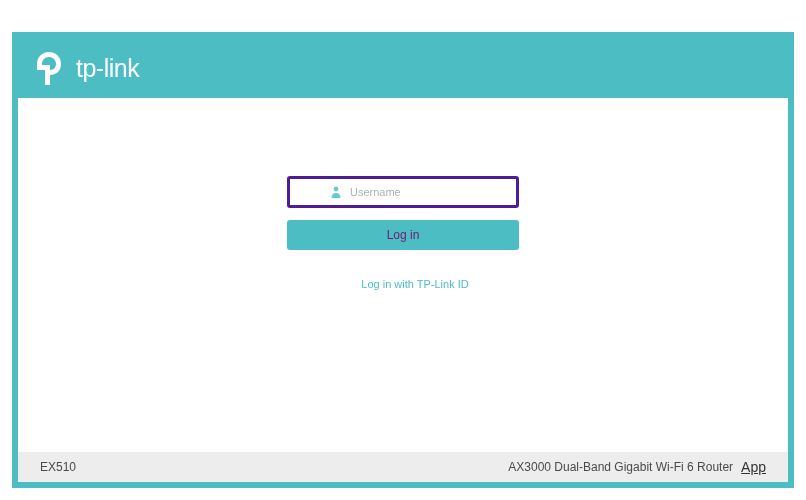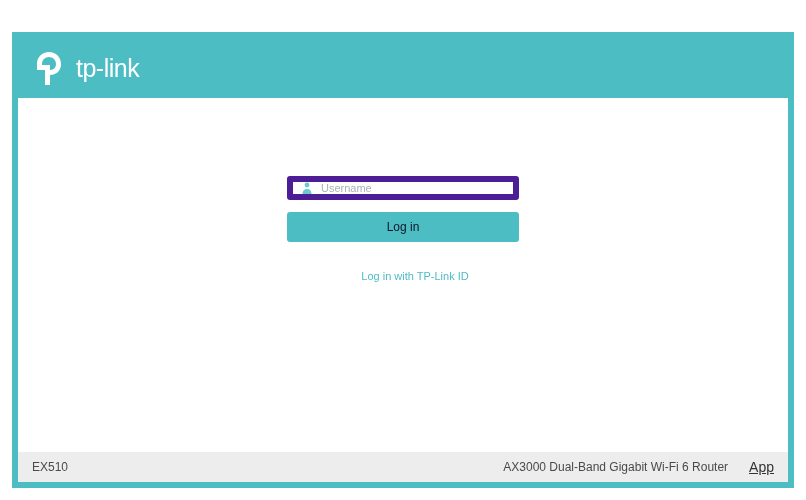--- a/index.html
+++ b/index.html
@@ -59,27 +59,28 @@
       letter-spacing: -0.5px;
     }
     .login-area {
       padding-top: 78px;
       display: flex;
       flex-direction: column;
       align-items: center;
     }
     .input-group {
       width: 232px;
-      height: 24px;
-      border: 6px solid #4c1d95;
+      height: 32px;
+      border: 3px solid #4c1d95;
       border-radius: 3px;
       display: flex;
       align-items: center;
       margin-bottom: 10px;
       background: #fff;
+      padding-left: 32px;
     }
     .input-icon {
       width: 28px;
       display: flex;
       justify-content: center;
       align-items: center;
     }
     .input-field {
       flex: 1;
       border: none;
@@ -89,21 +90,21 @@
       height: 100%;
       background: transparent;
     }
     .input-field::placeholder { color: #aab2b4; }
     .login-btn {
       width: 232px;
       height: 30px;
       background: #4dbdc4;
       border: none;
       border-radius: 3px;
-      color: #0f172a;
+      color: #701a75;
       font-size: 12px;
       cursor: pointer;
       margin-top: 2px;
     }
     .tplink-id-link {
       margin-top: 28px;
       color: #4dbdc4;
       font-size: 11px;
       text-decoration: none;
       cursor: pointer;
@@ -112,28 +113,28 @@
     .footer-bar {
       position: absolute;
       left: 0;
       right: 0;
       bottom: 0;
       height: 30px;
       background: #ededed;
       display: flex;
       align-items: center;
       justify-content: space-between;
-      padding: 0 14px;
+      padding: 0 22px;
       font-size: 12px;
       color: #4a4a4a;
     }
     .footer-right {
       display: flex;
       align-items: center;
-      gap: 21px;
+      gap: 8px;
     }
     .footer-link {
       color: #333;
       text-decoration: underline;
       cursor: pointer;
       font-size: 14px;
     }
   </style>
 </head>
 <body>

